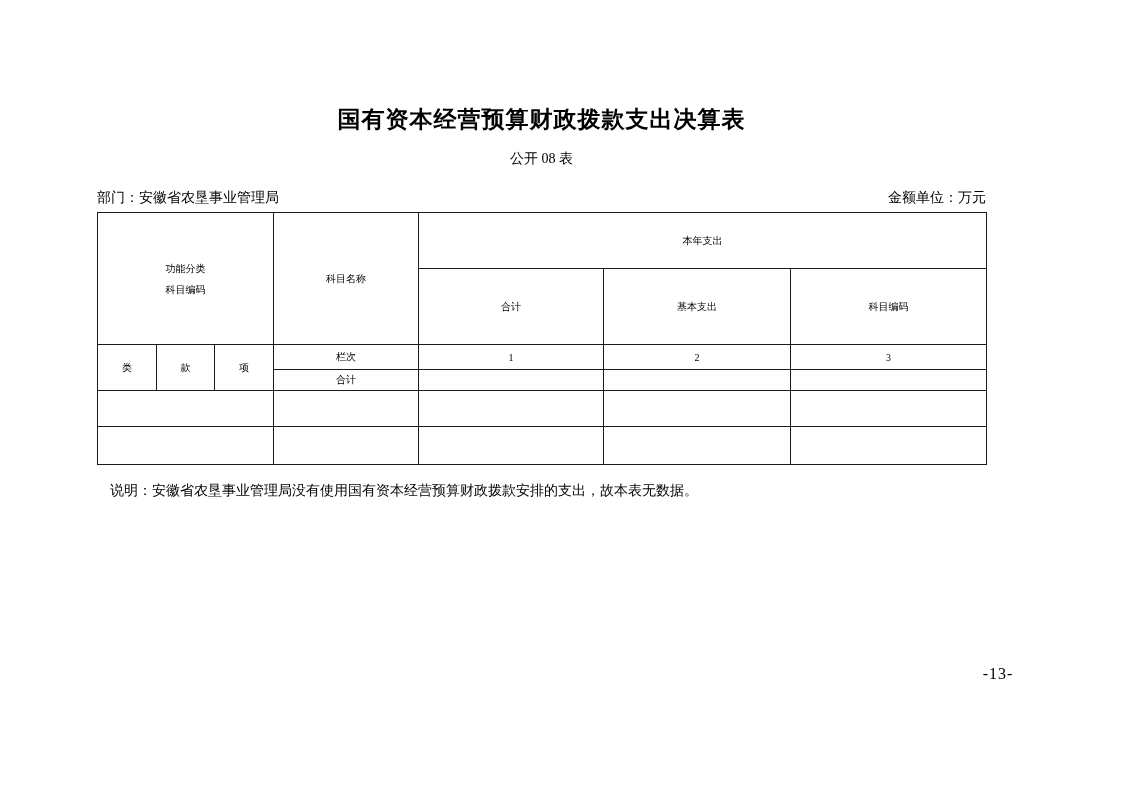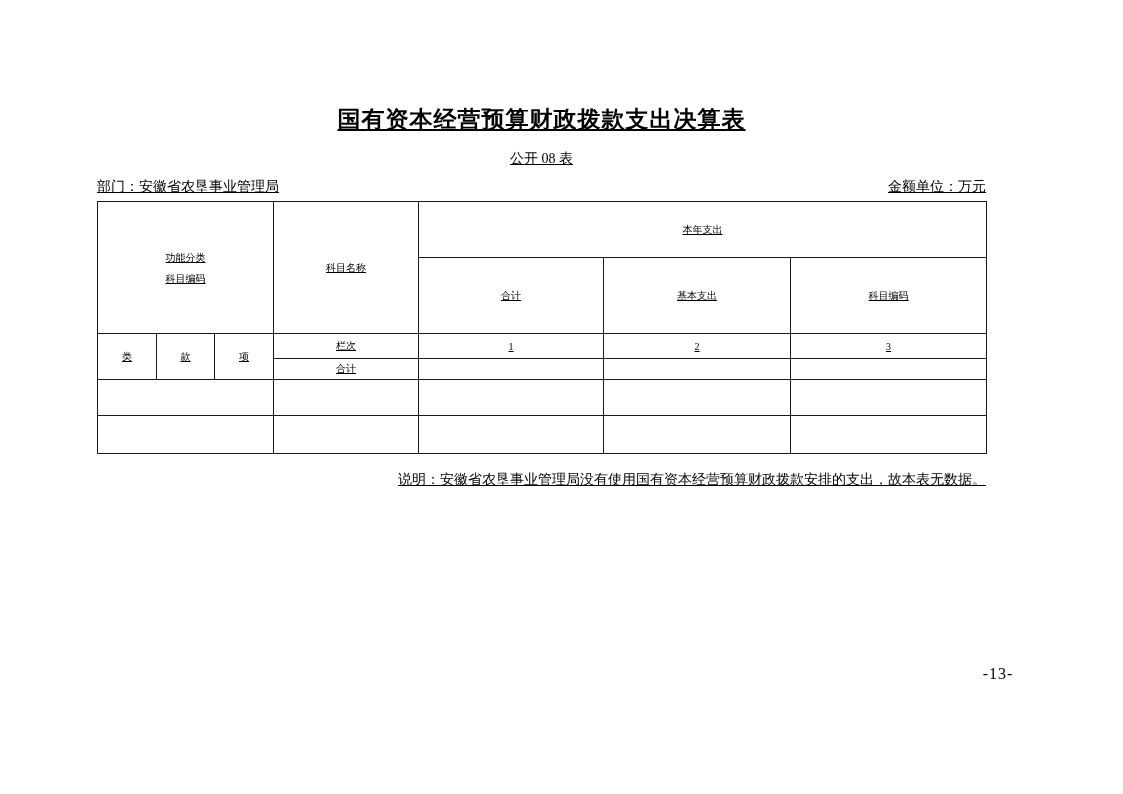--- a/index.html
+++ b/index.html
@@ -8,40 +8,39 @@
     background:#ffffff;
     color:#000000;
     font-family:"Liberation Serif", serif;
     position:relative;
     overflow:hidden;
   }
   .doc {
     position:absolute;
     left:97px; top:0;
     width:889px;
-    text-decoration:underline;
   }
   .title {
     margin-top:103px;
     text-align:center;
     font-family:"Liberation Sans", sans-serif;
     font-weight:bold;
     font-size:23px;
     line-height:32px;
     letter-spacing:1px;
     white-space:nowrap;
   }
   .form-no {
     margin-top:14px;
     text-align:center;
     font-size:14px;
     line-height:19px;
   }
   .meta-row {
-    margin-top:9px;
+    margin-top:20px;
     display:flex;
     justify-content:space-between;
     font-size:14px;
     line-height:19px;
   }
   table.fin {
     margin-top:5px;
     border-collapse:collapse;
     table-layout:fixed;
     width:889px;
@@ -53,21 +52,22 @@
     font-size:10px;
     padding:0;
     overflow:hidden;
     white-space:nowrap;
   }
   .func-head div { line-height:21px; }
   .note {
     margin-top:16px;
     font-size:14px;
     line-height:19px;
-    text-align:right;
+    text-align:left;
+    margin-left:13px;
   }
   .page-no {
     position:absolute;
     left:968px; top:664px;
     width:60px;
     text-align:center;
     font-size:16px;
     line-height:20px;
     letter-spacing:1px;
   }

